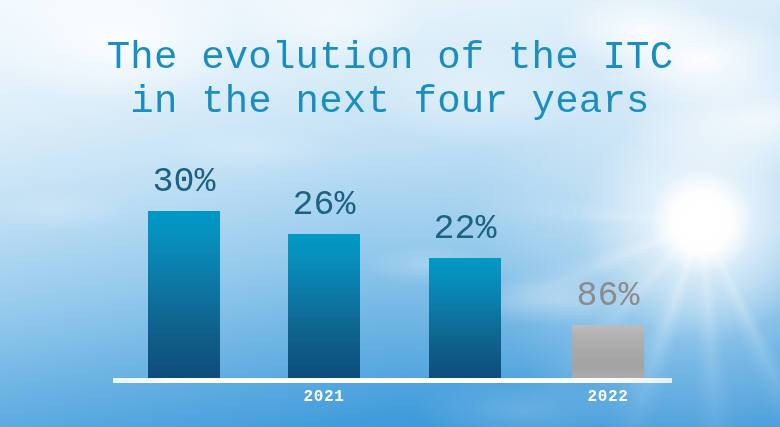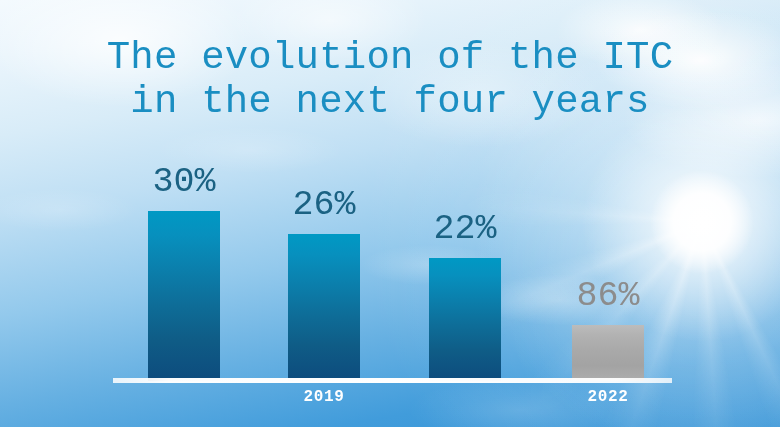--- a/index.html
+++ b/index.html
@@ -176,17 +176,17 @@
     <div class="bar" style="left:288px; top:226px; width:72px; height:147px;"></div>
 
     <div class="value-label" style="left:385px; top:204px;">22%</div>
     <div class="bar" style="left:429px; top:250px; width:72px; height:123px;"></div>
 
     <div class="value-label muted" style="left:528px; top:271px;">86%</div>
     <div class="bar gray" style="left:572px; top:317px; width:72px; height:56px;"></div>
 
     <div class="axis-line"></div>
 
-    <div class="year-label" style="left:244px;">2019</div>
+    <div class="year-label" style="left:244px;">2021</div>
     <div class="year-label" style="left:528px;text-align:center;">2022</div>
 
   </div>
 </div>
 
 </body></html>

